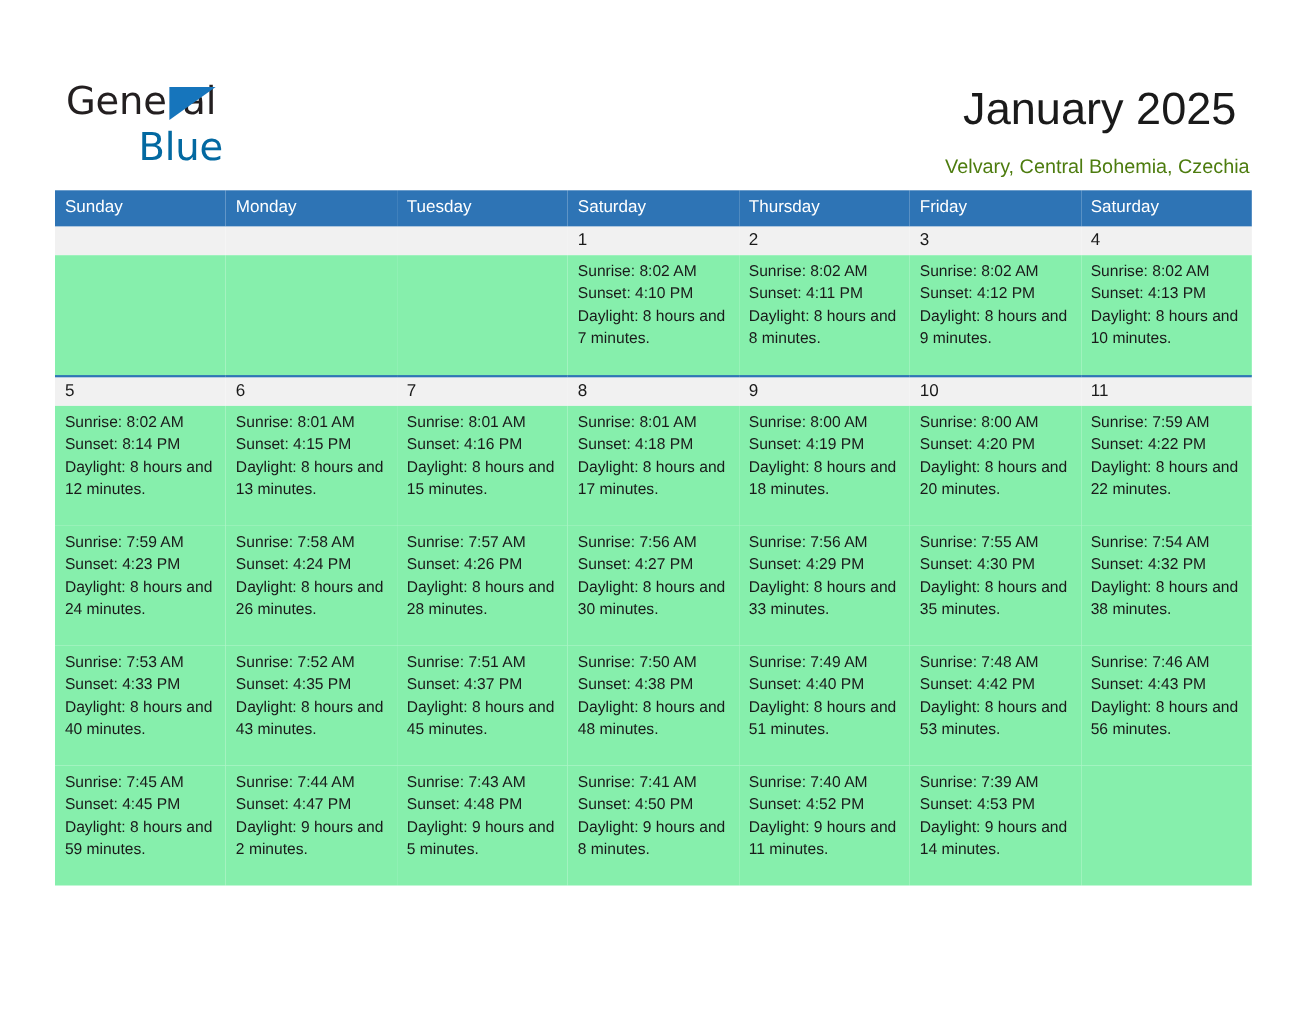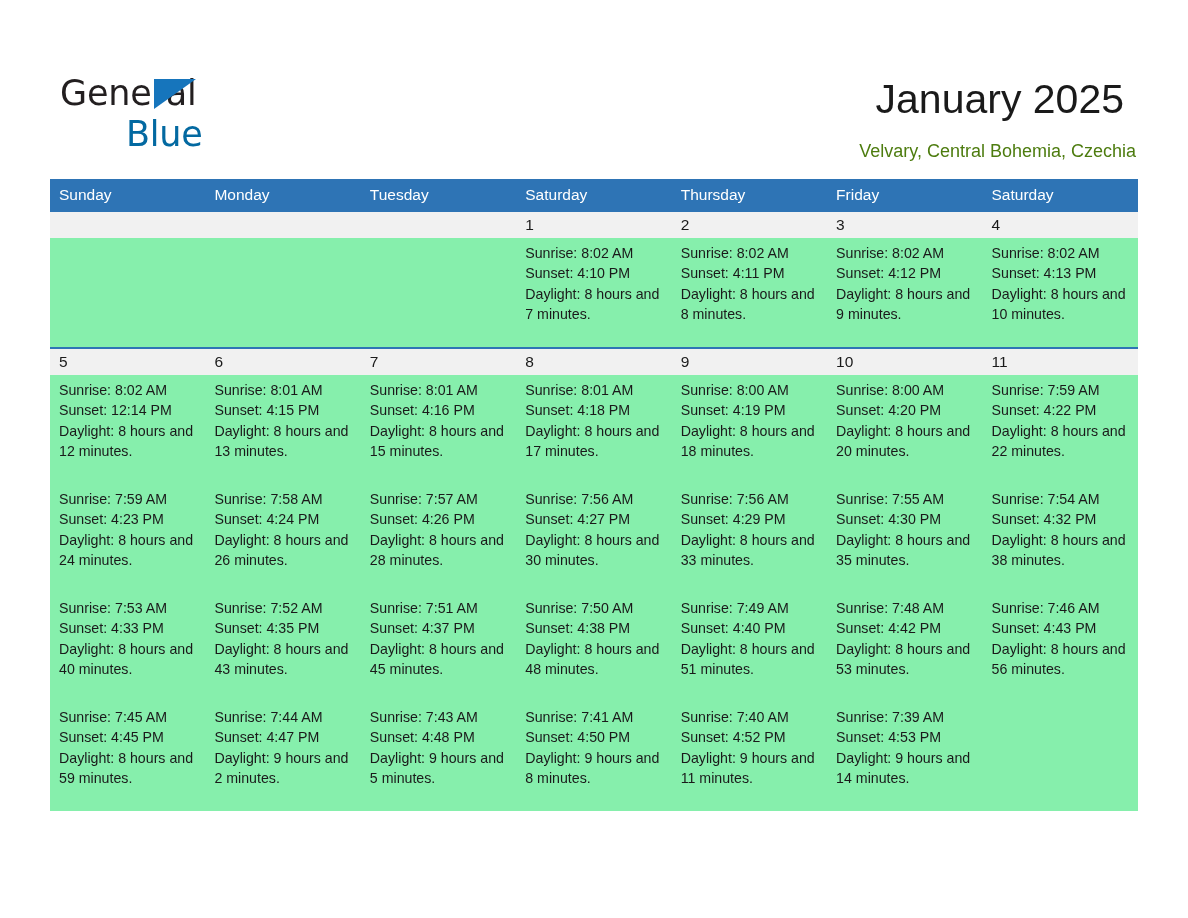--- a/index.html
+++ b/index.html
@@ -86,21 +86,21 @@
     font-size: 18px;
     line-height: 32px;
     font-weight: 400;
     color: #4d7c0f;
     margin: 10px 0 0 0;
   }
 
   
   .calendar {
     width: 1088px;
-    margin-top: 16px;
+    margin-top: 10px;
     border-collapse: collapse;
     table-layout: fixed;
   }
 
   .calendar thead th {
     background: #2e74b5;
     color: #ffffff;
     font-size: 15.5px;
     font-weight: 400;
     text-align: left;
@@ -214,21 +214,21 @@
           <td class="daynum-cell">6</td>
           <td class="daynum-cell">7</td>
           <td class="daynum-cell">8</td>
           <td class="daynum-cell">9</td>
           <td class="daynum-cell">10</td>
           <td class="daynum-cell">11</td>
         </tr>
         <tr class="week-row">
           <td class="detail-cell">
             <span class="line">Sunrise: 8:02 AM</span>
-            <span class="line">Sunset: 12:14 PM</span>
+            <span class="line">Sunset: 8:14 PM</span>
             <span class="line daylight-line">Daylight: 8 hours and 12 minutes.</span>
           </td>
           <td class="detail-cell">
             <span class="line">Sunrise: 8:01 AM</span>
             <span class="line">Sunset: 4:15 PM</span>
             <span class="line daylight-line">Daylight: 8 hours and 13 minutes.</span>
           </td>
           <td class="detail-cell">
             <span class="line">Sunrise: 8:01 AM</span>
             <span class="line">Sunset: 4:16 PM</span>

